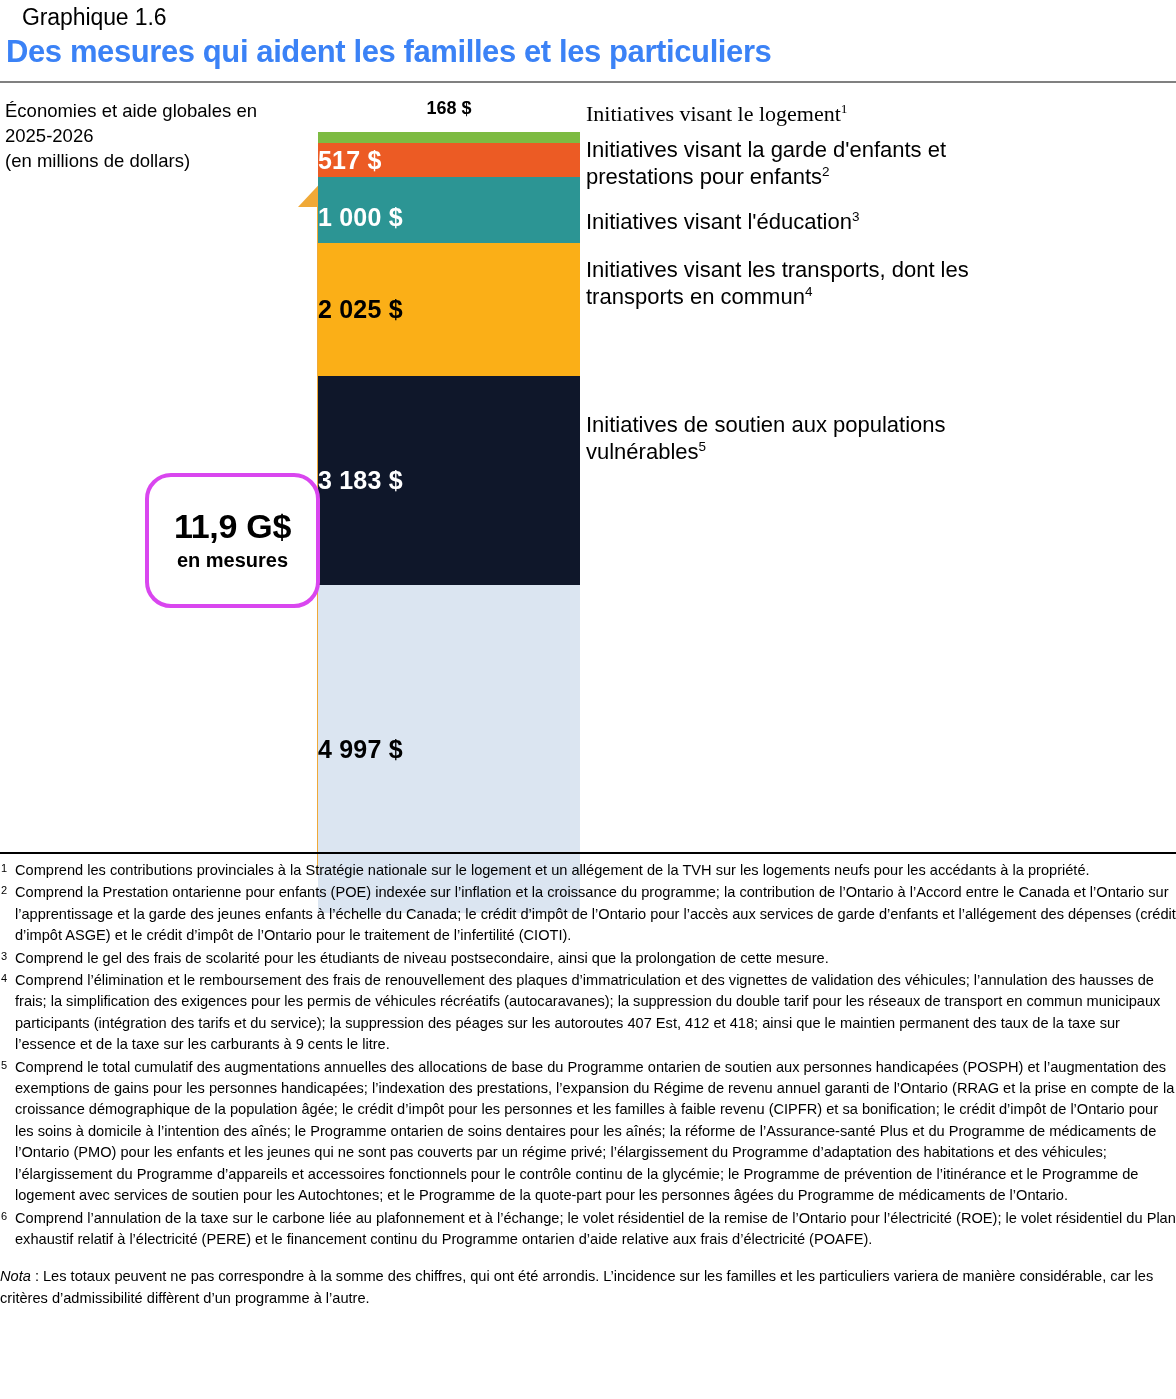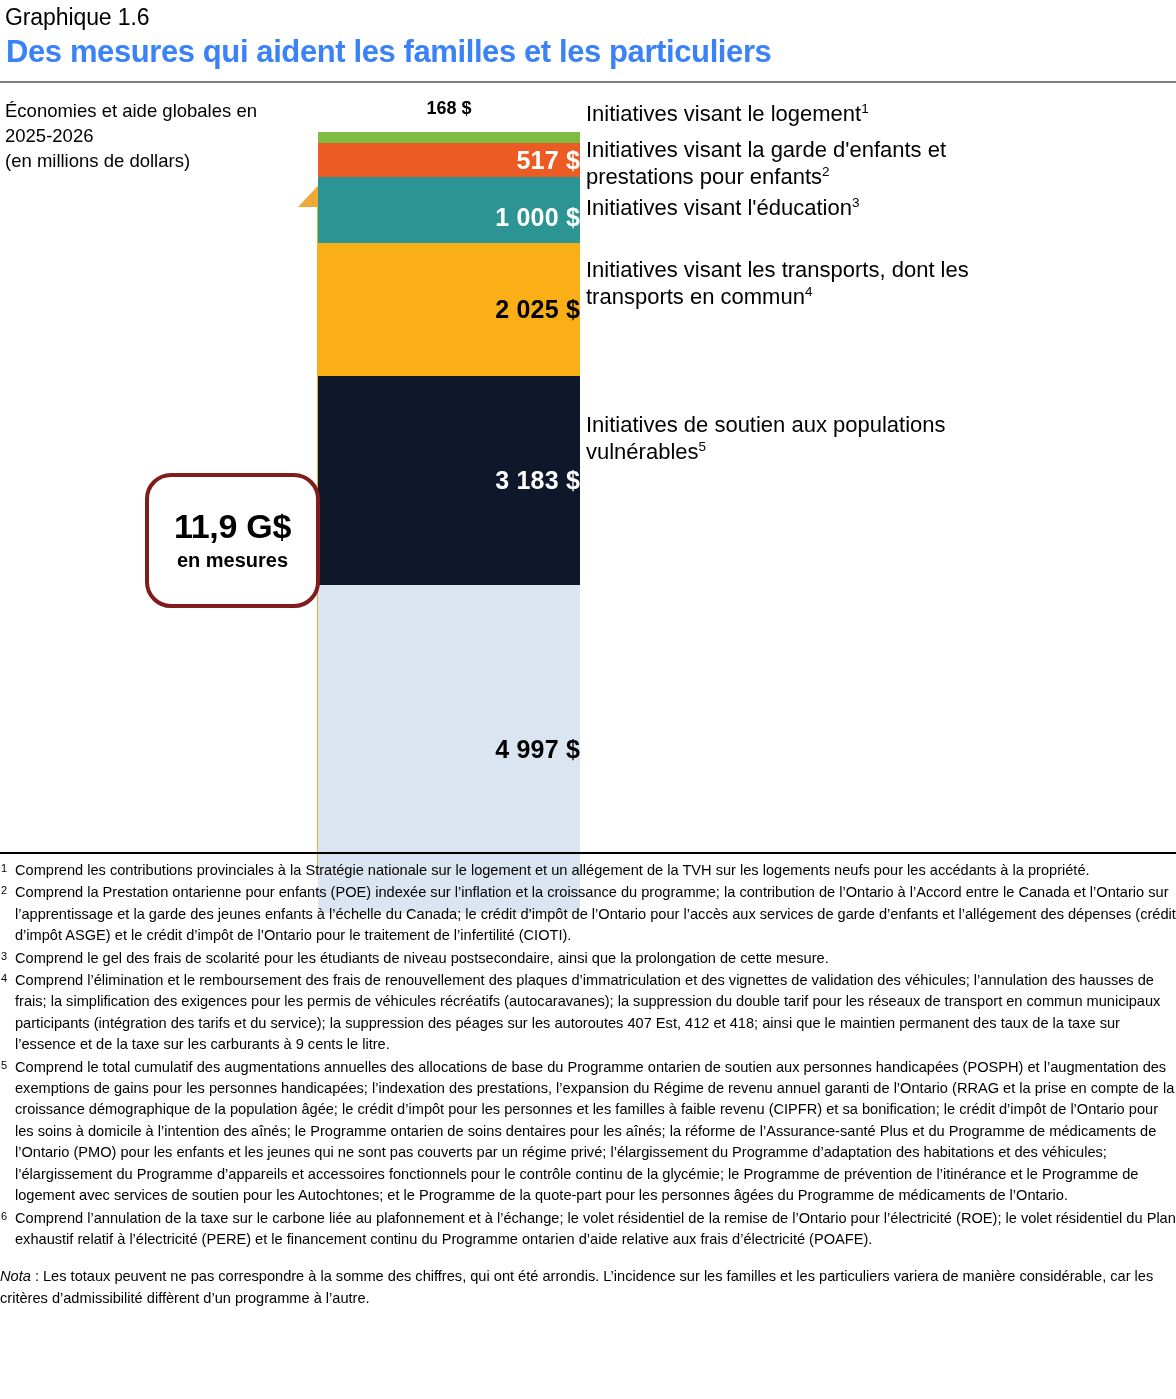--- a/index.html
+++ b/index.html
@@ -12,21 +12,21 @@
     height: 1399px;
     position: relative;
     font-family: "Liberation Sans", sans-serif;
     color: #000000;
     overflow: hidden;
   }
 
   
   #chart-number {
     position: absolute;
-    left: 5px;
+    left: 22px;
     top: 4px;
     font-size: 23px;
     letter-spacing: -0.1px;
     color: #000;
   }
   #chart-title {
     position: absolute;
     left: 6px;
     top: 34px;
     font-size: 31px;
@@ -80,21 +80,21 @@
     left: 318px;
     top: 37px;
     width: 262px;
   }
   .bar-seg {
     position: absolute;
     left: 0;
     width: 262px;
     display: flex;
     align-items: center;
-    justify-content: flex-end;
+    justify-content: flex-start;
     box-sizing: border-box;
   }
   .seg-value {
     font-size: 25px;
     font-weight: bold;
     letter-spacing: 0.2px;
     white-space: nowrap;
   }
   .seg-value.dark { color: #000000; }
   .seg-value.light { color: #ffffff; }
@@ -111,21 +111,21 @@
     color: #000;
   }
 
   
   #total-callout {
     position: absolute;
     left: 145px;
     top: 378px;
     width: 175px;
     height: 135px;
-    border: 4px solid #7f1d1d;
+    border: 4px solid #d946ef;
     border-radius: 26px;
     background: #ffffff;
     display: flex;
     flex-direction: column;
     align-items: center;
     justify-content: center;
     box-sizing: border-box;
   }
   #total-callout .amount {
     font-size: 34px;
@@ -234,30 +234,30 @@
     <div class="bar-seg" style="top:453px; height:328px; background:#DBE5F1;">
       <span class="seg-value dark">4 997 $</span>
     </div>
   </div>
 
   <div id="total-callout">
     <div class="amount">11,9 G$</div>
     <div class="sublabel">en mesures</div>
   </div>
 
-  <div class="cat-label" style="top:6px;">
+  <div class="cat-label" style="top:6px;font-family:Liberation Serif, serif;">
     <span>Initiatives visant le logement</span><sup>1</sup>
   </div>
 
   <div class="cat-label" style="top:42px;">
     <span>Initiatives visant la garde d'enfants et</span><br>
     <span>prestations pour enfants</span><sup>2</sup>
   </div>
 
-  <div class="cat-label" style="top:100px;">
+  <div class="cat-label" style="top:114px;">
     <span>Initiatives visant l'éducation</span><sup>3</sup>
   </div>
 
   <div class="cat-label" style="top:162px;">
     <span>Initiatives visant les transports, dont les</span><br>
     <span>transports en commun</span><sup>4</sup>
   </div>
 
   <div class="cat-label" style="top:317px;">
     <span>Initiatives de soutien aux populations</span><br>

